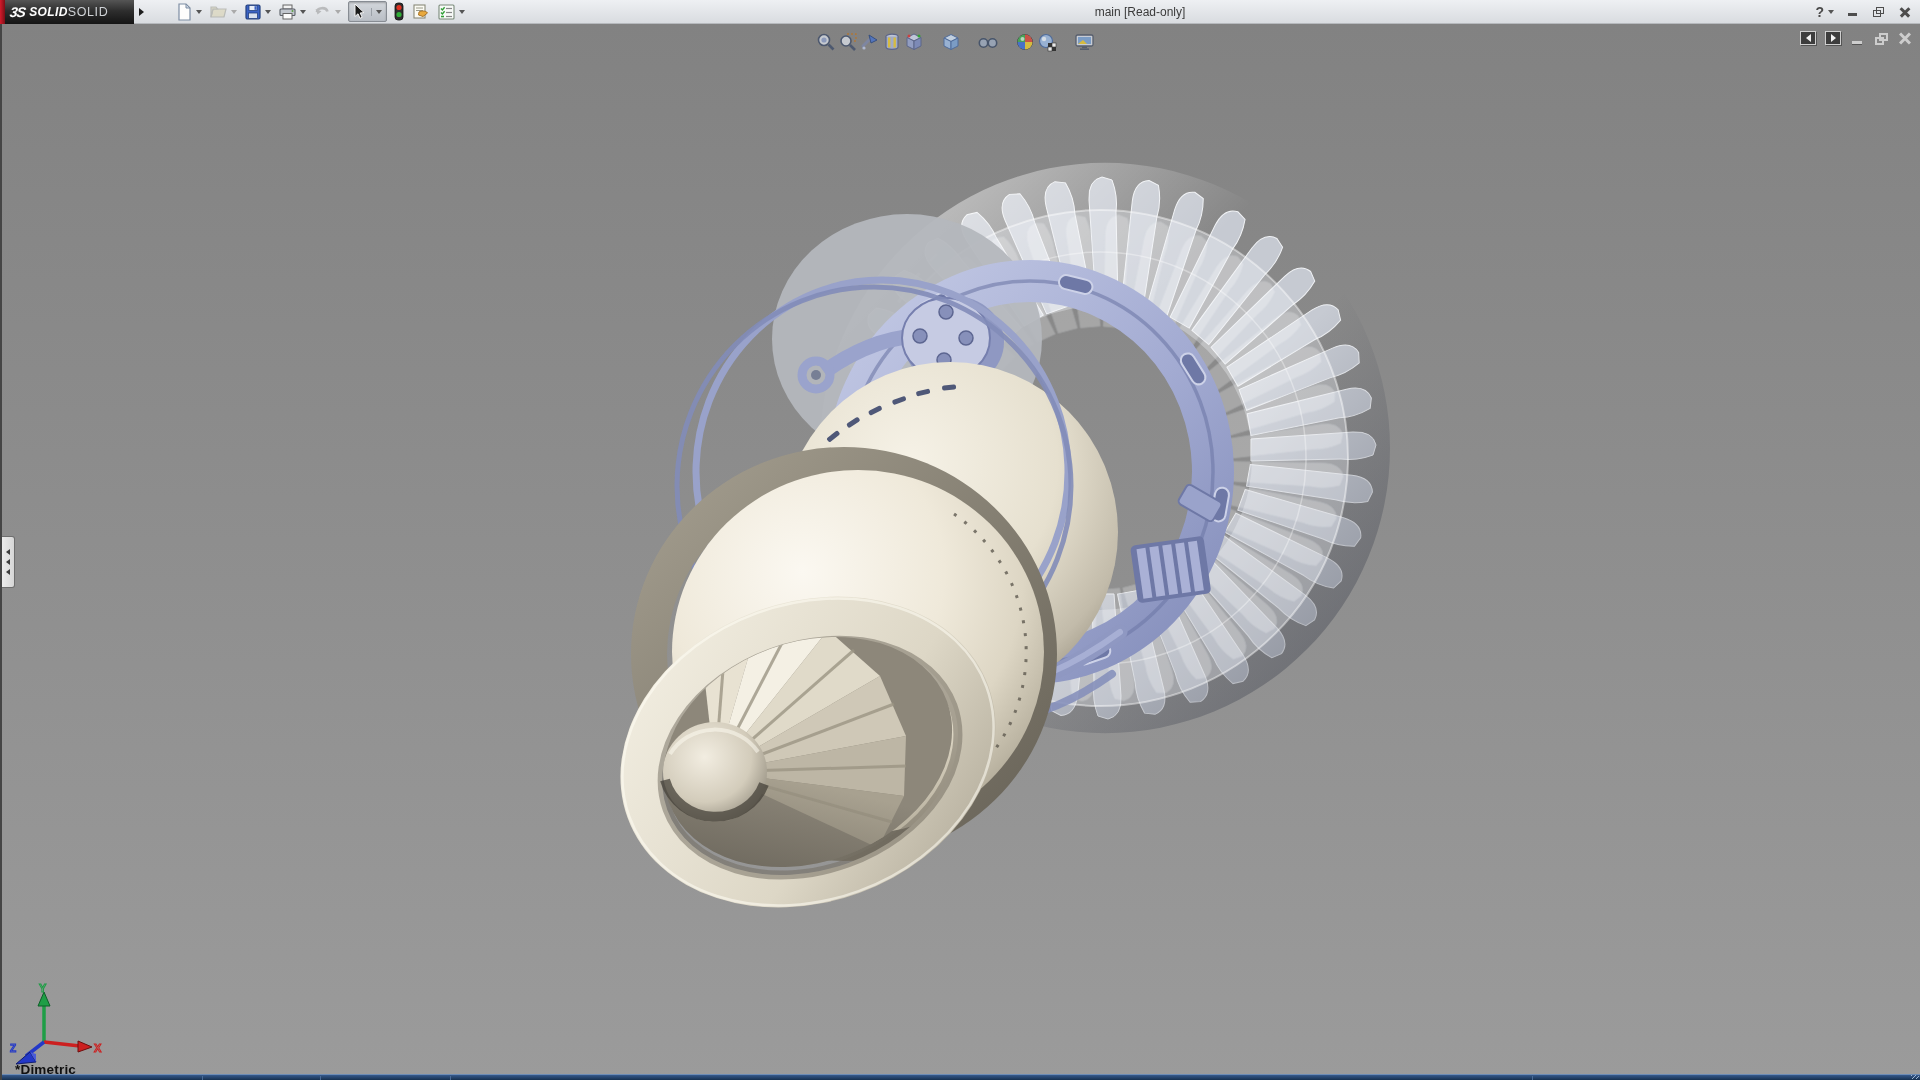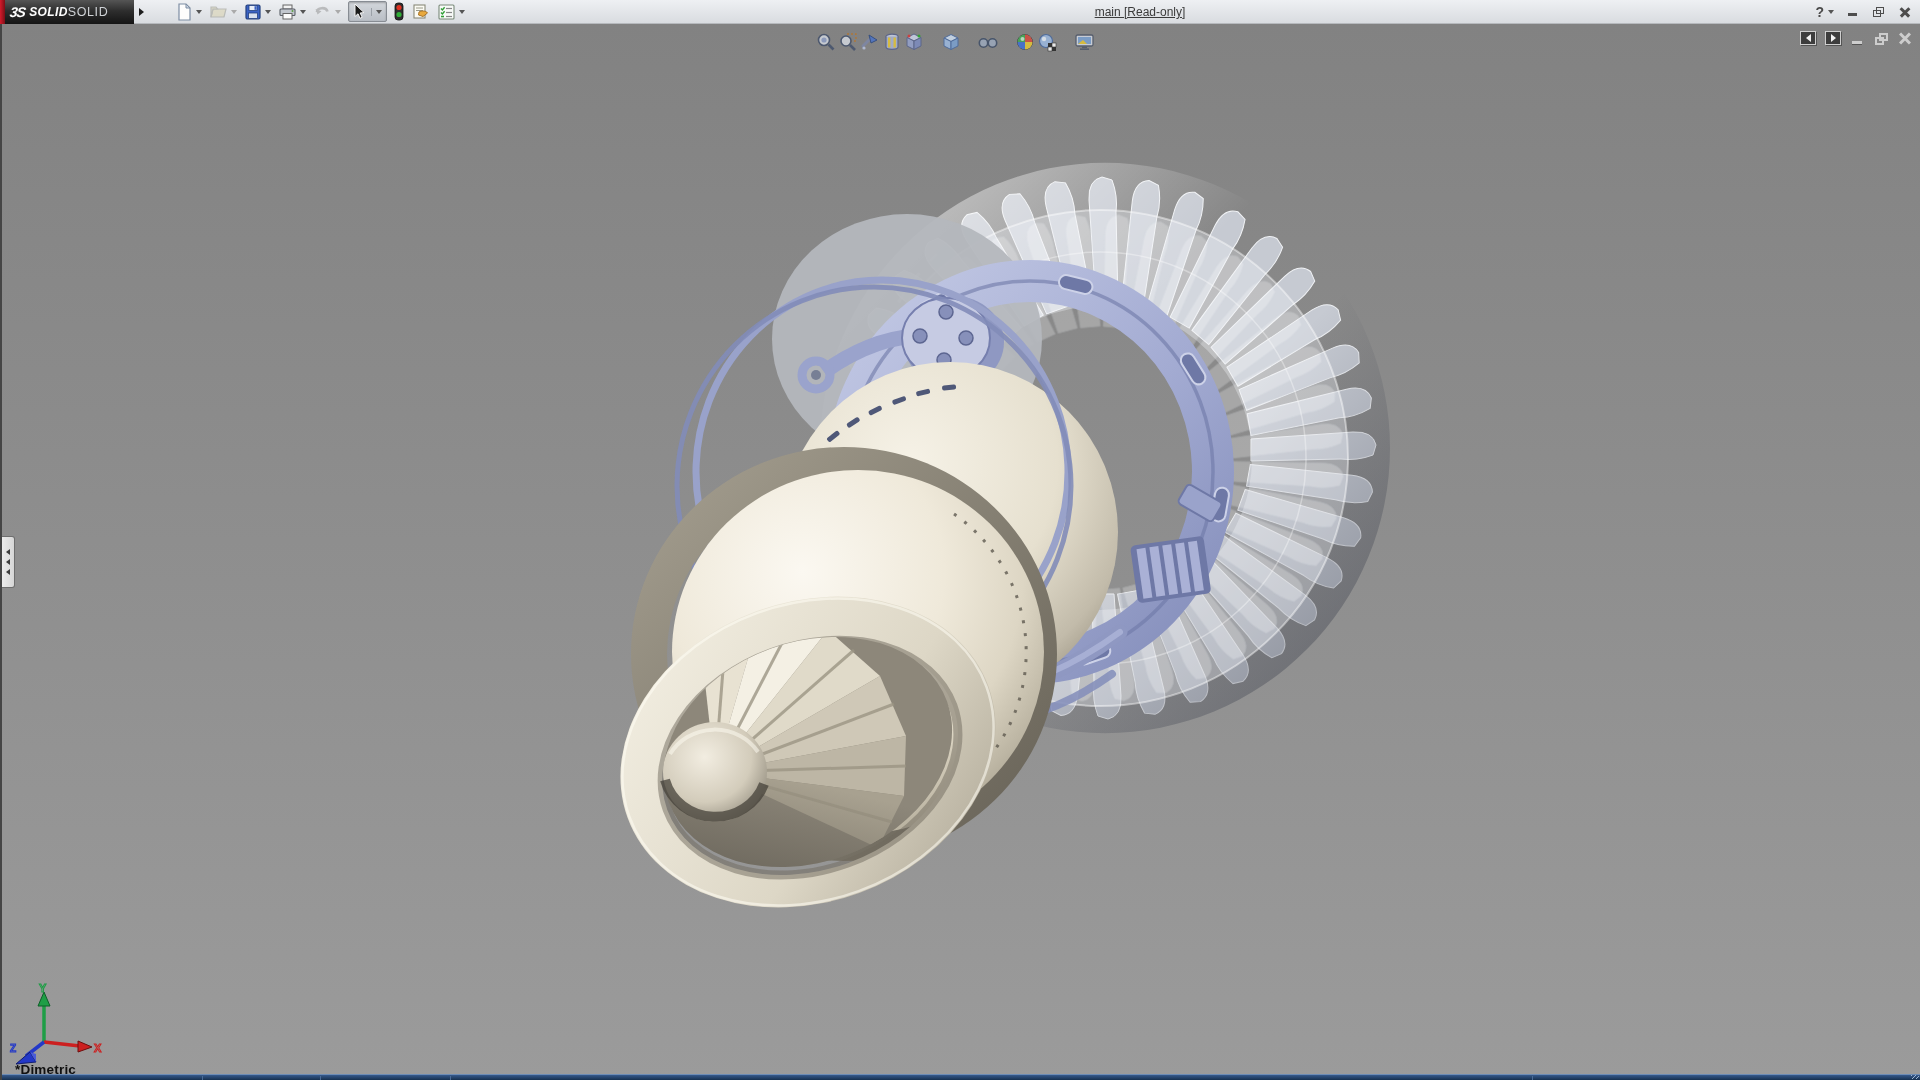--- a/index.html
+++ b/index.html
@@ -29,21 +29,21 @@
   .tool svg { display:block; }
   .dd { width:0; height:0; border-top:4px solid #555;
     border-left:3.5px solid transparent; border-right:3.5px solid transparent; margin-left:2px; }
   .dd.dis { border-top-color:#aaa; }
   .tool-active { background:linear-gradient(#d3d7dc,#b9bec5);
     border:1px solid #878c93; border-radius:2px; padding:1px 2px;
     box-shadow:inset 0 1px 2px rgba(0,0,0,.25); display:flex; align-items:center; }
   .tool-active .ddbox { border-left:1px solid #9aa0a7; margin-left:3px; padding:2px 2px; }
 
   .win-title { position:absolute; left:1140px; top:0; transform:translateX(-50%);
-    line-height:24px; font-size:12px; color:#3b3b3b; white-space:nowrap;text-decoration:underline; }
+    line-height:24px; font-size:12px; color:#3b3b3b; white-space:nowrap; }
 
   .tb-controls { position:absolute; right:8px; top:0; height:24px;
     display:flex; align-items:center; gap:12px; }
   .help-q { font-size:14px; font-weight:bold; color:#4a4a4a; cursor:pointer; }
   .wbtn { width:14px; height:12px; position:relative; cursor:pointer; }
   .wbtn .bar { position:absolute; left:2px; bottom:2px; width:9px; height:3px;
     background:#4d4d4d; }
   .wbtn .sq1 { position:absolute; left:1px; bottom:1px; width:8px; height:7px;
     border:1.5px solid #4d4d4d; background:transparent; }
   .wbtn .sq2 { position:absolute; left:4px; bottom:4px; width:8px; height:7px;

